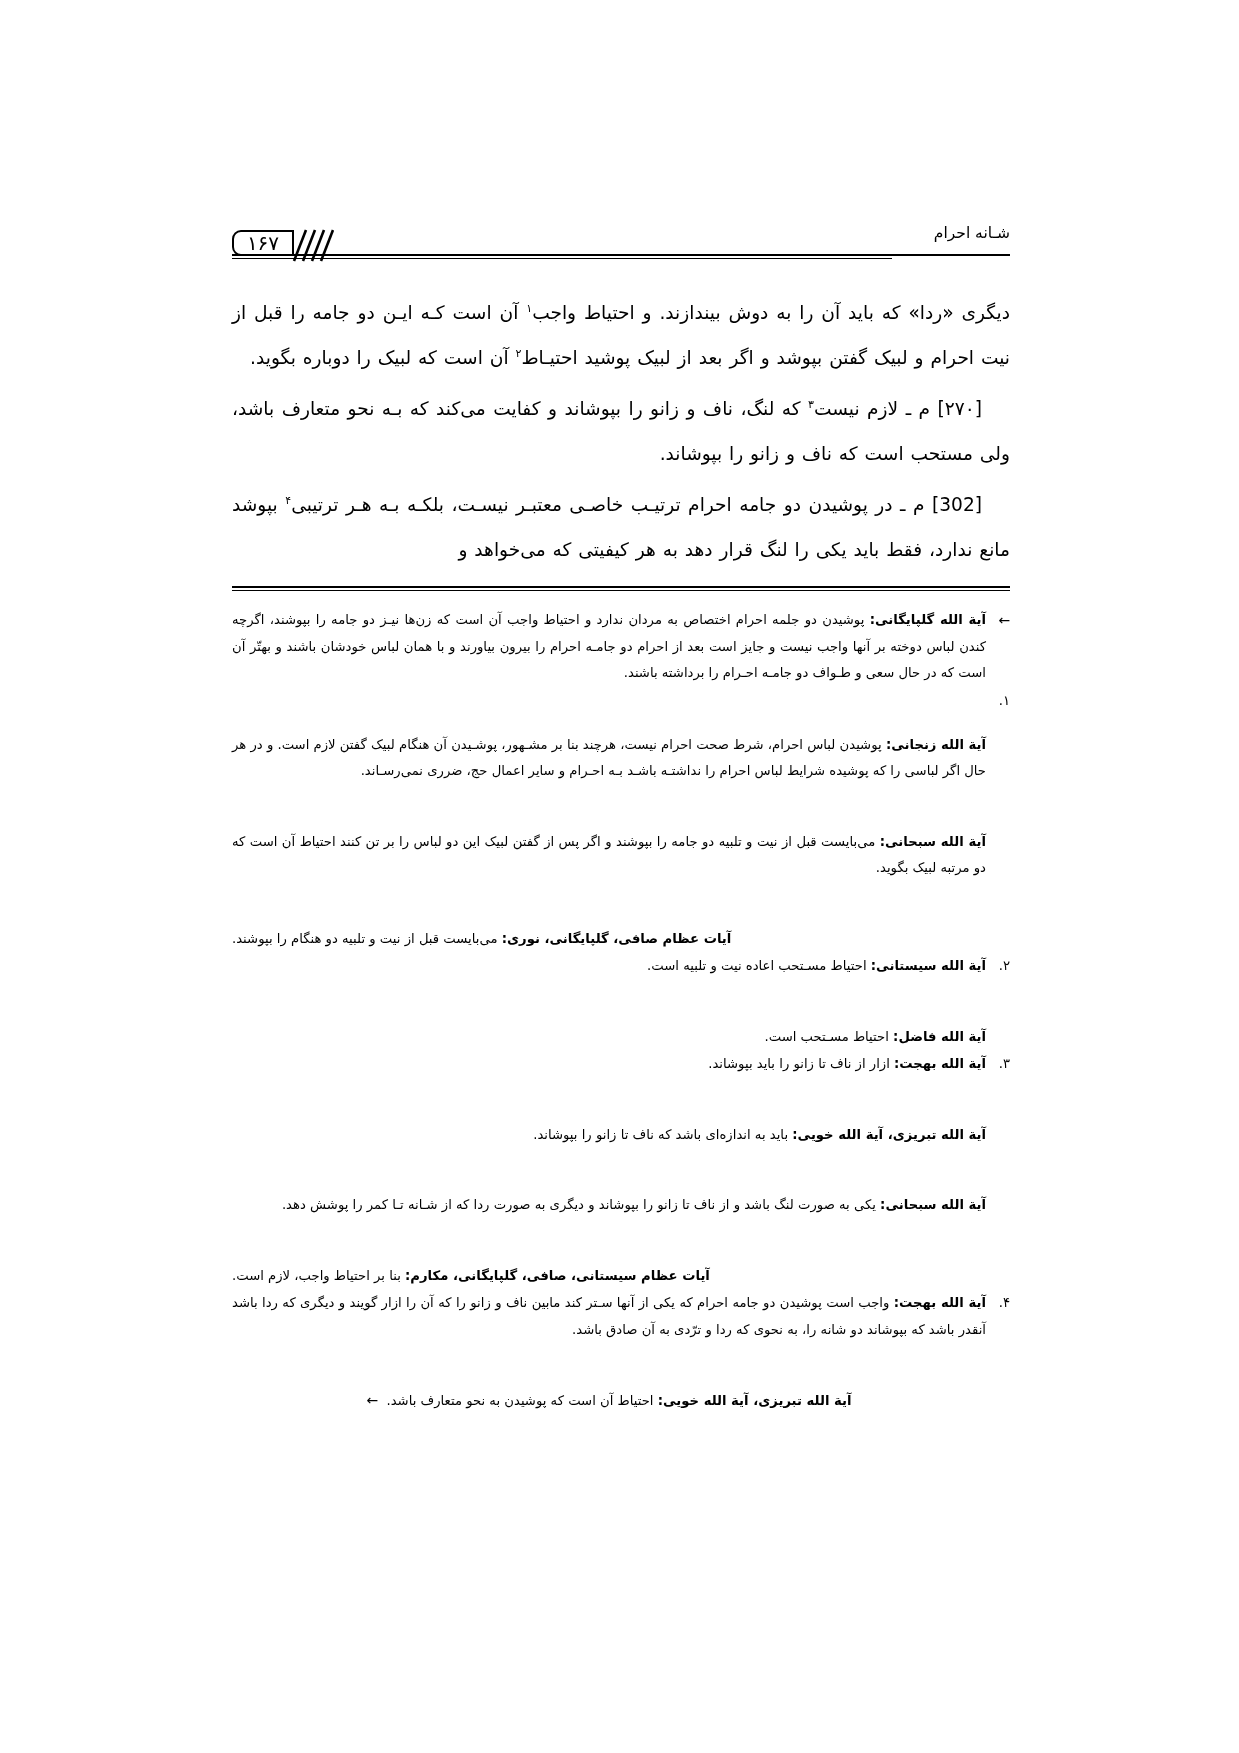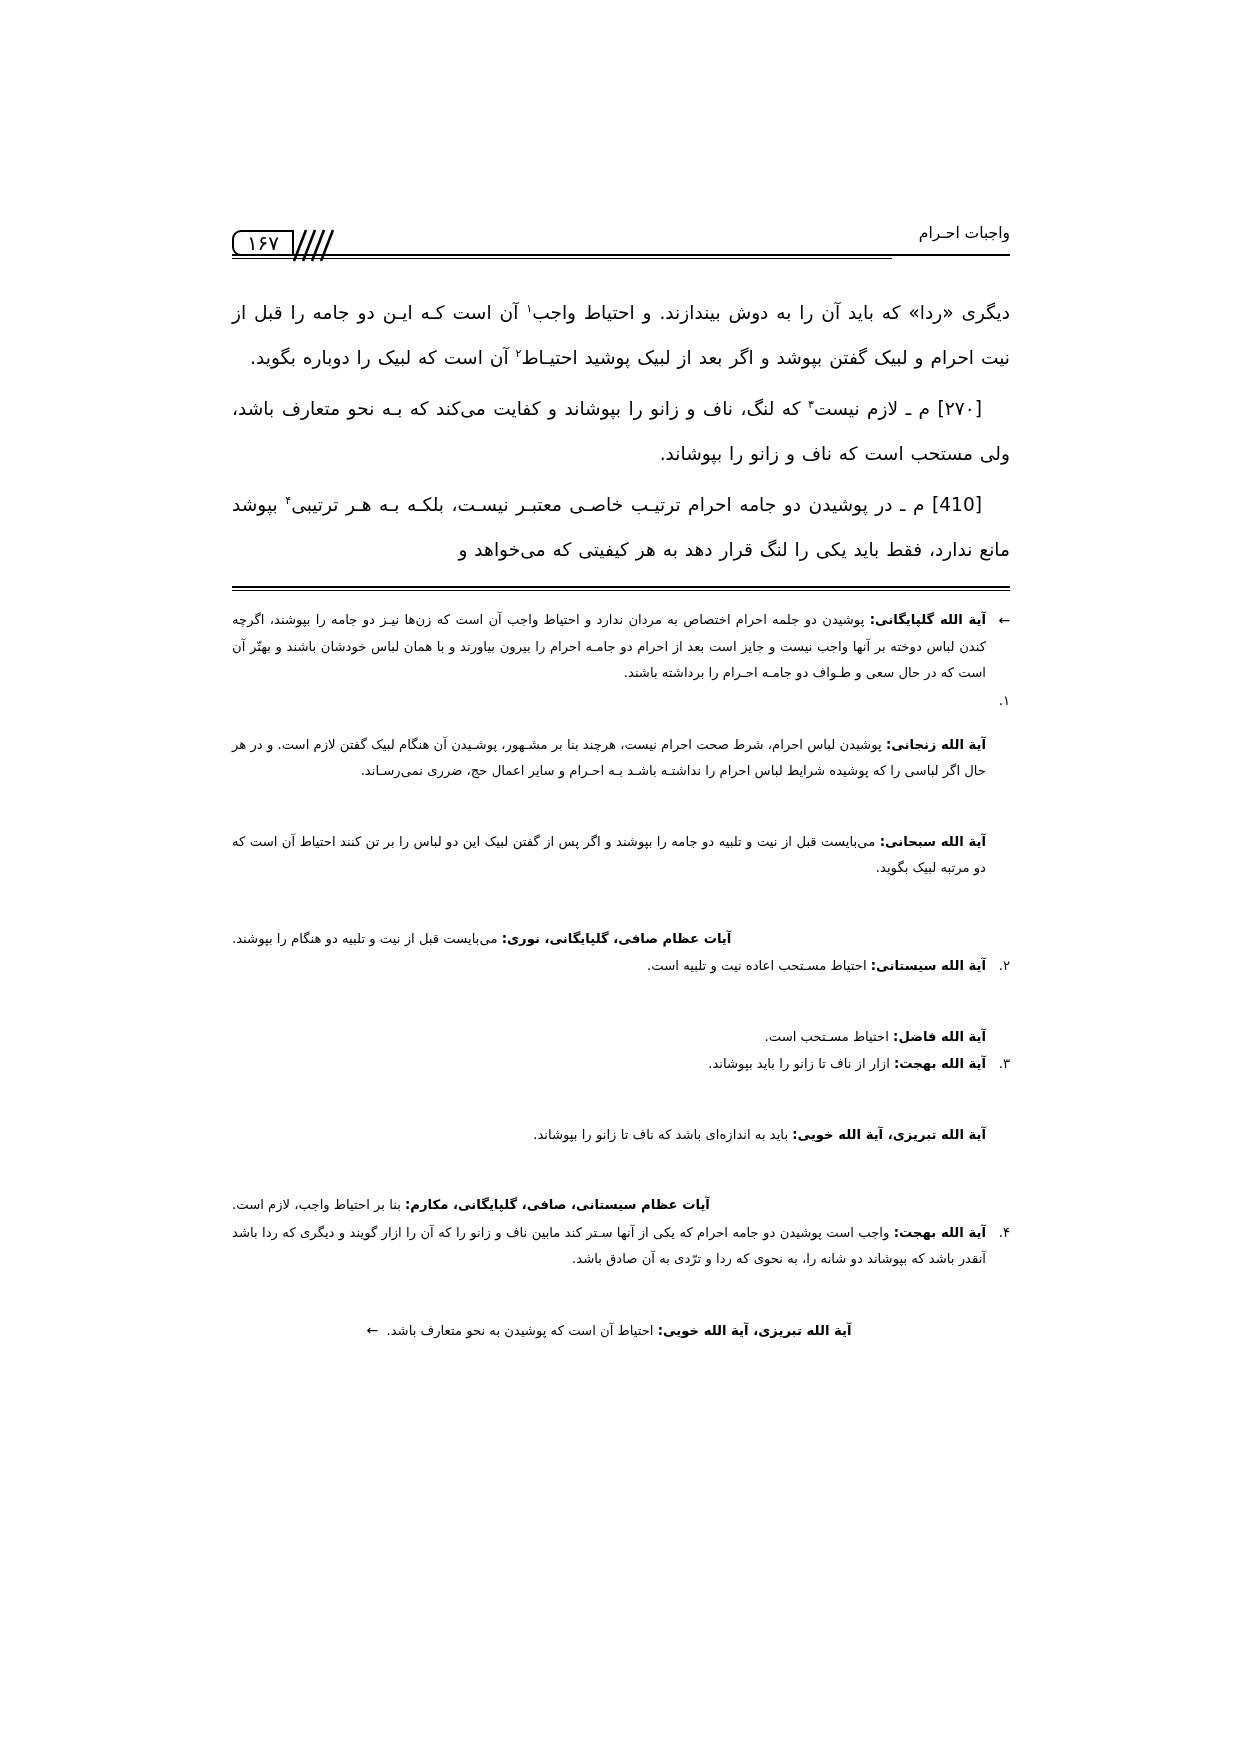--- a/index.html
+++ b/index.html
@@ -204,30 +204,30 @@
 
       <svg class="folio-slashes" viewBox="0 0 46 34" xmlns="http://www.w3.org/2000/svg">
         <g fill="none" stroke="#000" stroke-width="2.6">
           <path d="M6 33 L18 2"></path>
           <path d="M15 33 L27 2"></path>
           <path d="M24 33 L36 2"></path>
           <path d="M33 33 L45 2"></path>
         </g>
       </svg>
 
-      <div class="header-title">واجبات احـرام</div>
+      <div class="header-title">شـانه احرام</div>
     </div>
 
     <div class="body-block">
 
       <p class="body-par"><span>دیگری «ردا» که باید آن را به دوش بیندازند. و احتیاط واجب</span><sup>۱</sup> <span>آن است کـه ایـن دو جامه را قبل از نیت احرام و لبیک گفتن بپوشد و اگر بعد از لبیک پوشید احتیـاط</span><sup>۲</sup> <span>آن است که لبیک را دوباره بگوید.</span></p>
 
       <p class="body-par indented"><span>[۲۷۰] م ـ لازم نیست</span><sup>۳</sup> <span>که لنگ، ناف و زانو را بپوشاند و کفایت می‌کند که بـه نحو متعارف باشد، ولی مستحب است که ناف و زانو را بپوشاند.</span></p>
 
-      <p class="body-par indented"><span>[410] م ـ در پوشیدن دو جامه احرام ترتیـب خاصـی معتبـر نیسـت، بلکـه بـه هـر ترتیبی</span><sup>۴</sup> <span>بپوشد مانع ندارد، فقط باید یکی را لنگ قرار دهد به هر کیفیتی که می‌خواهد و</span></p>
+      <p class="body-par indented"><span>[302] م ـ در پوشیدن دو جامه احرام ترتیـب خاصـی معتبـر نیسـت، بلکـه بـه هـر ترتیبی</span><sup>۴</sup> <span>بپوشد مانع ندارد، فقط باید یکی را لنگ قرار دهد به هر کیفیتی که می‌خواهد و</span></p>
 
     </div>
 
     <div class="fn-rule-wrap">
       <div class="r1"></div>
       <div class="r2"></div>
     </div>
 
     <div class="footnotes">
 
@@ -267,20 +267,23 @@
 
       <div class="fn">
         <div class="fn-marker">۳.</div>
         <div class="fn-body">
           <div><b class="src">آیة الله بهجت:</b>
             <span>ازار از ناف تا زانو را باید بپوشاند.</span>
           </div>
           <div class="fn-sub ind-0"><b class="src">آیة الله تبریزی، آیة الله خویی:</b>
             <span>باید به اندازه‌ای باشد که ناف تا زانو را بپوشاند.</span>
           </div>
+          <div class="fn-sub ind-0"><b class="src">آیة الله سبحانی:</b>
+            <span>یکی به صورت لنگ باشد و از ناف تا زانو را بپوشاند و دیگری به صورت ردا که از شـانه تـا کمر را پوشش دهد.</span>
+          </div>
           <div class="fn-sub ind-0 last-left"><b class="src">آیات عظام سیستانی، صافی، گلپایگانی، مکارم:</b>
             <span>بنا بر احتیاط واجب، لازم است.</span>
           </div>
         </div>
       </div>
 
       <div class="fn">
         <div class="fn-marker">۴.</div>
         <div class="fn-body">
           <div><b class="src">آیة الله بهجت:</b>

